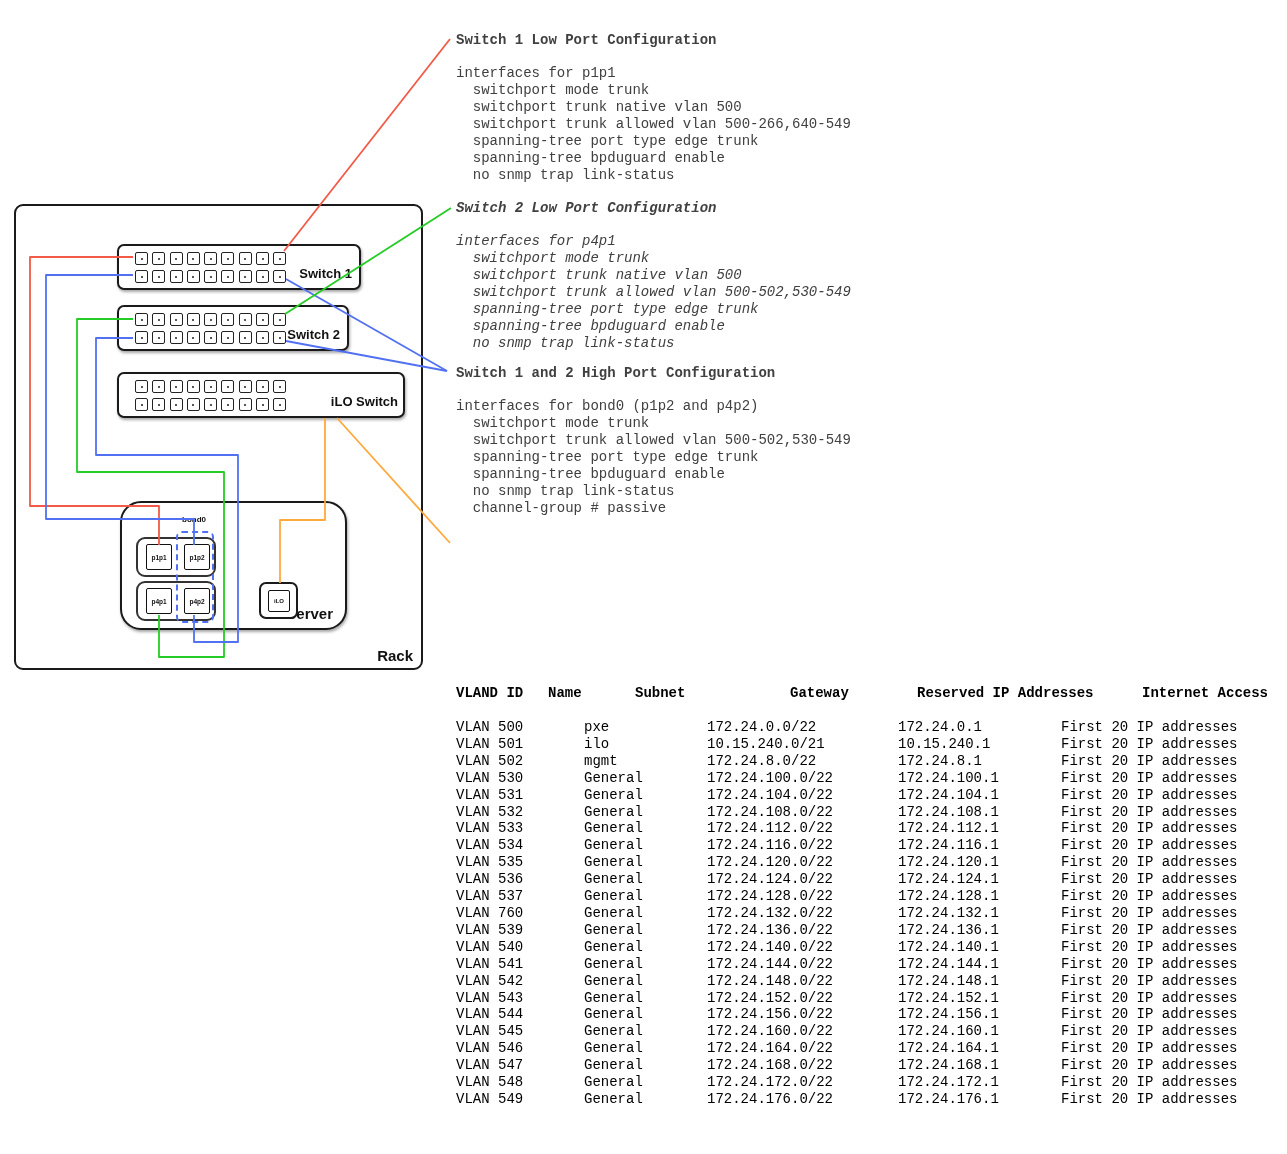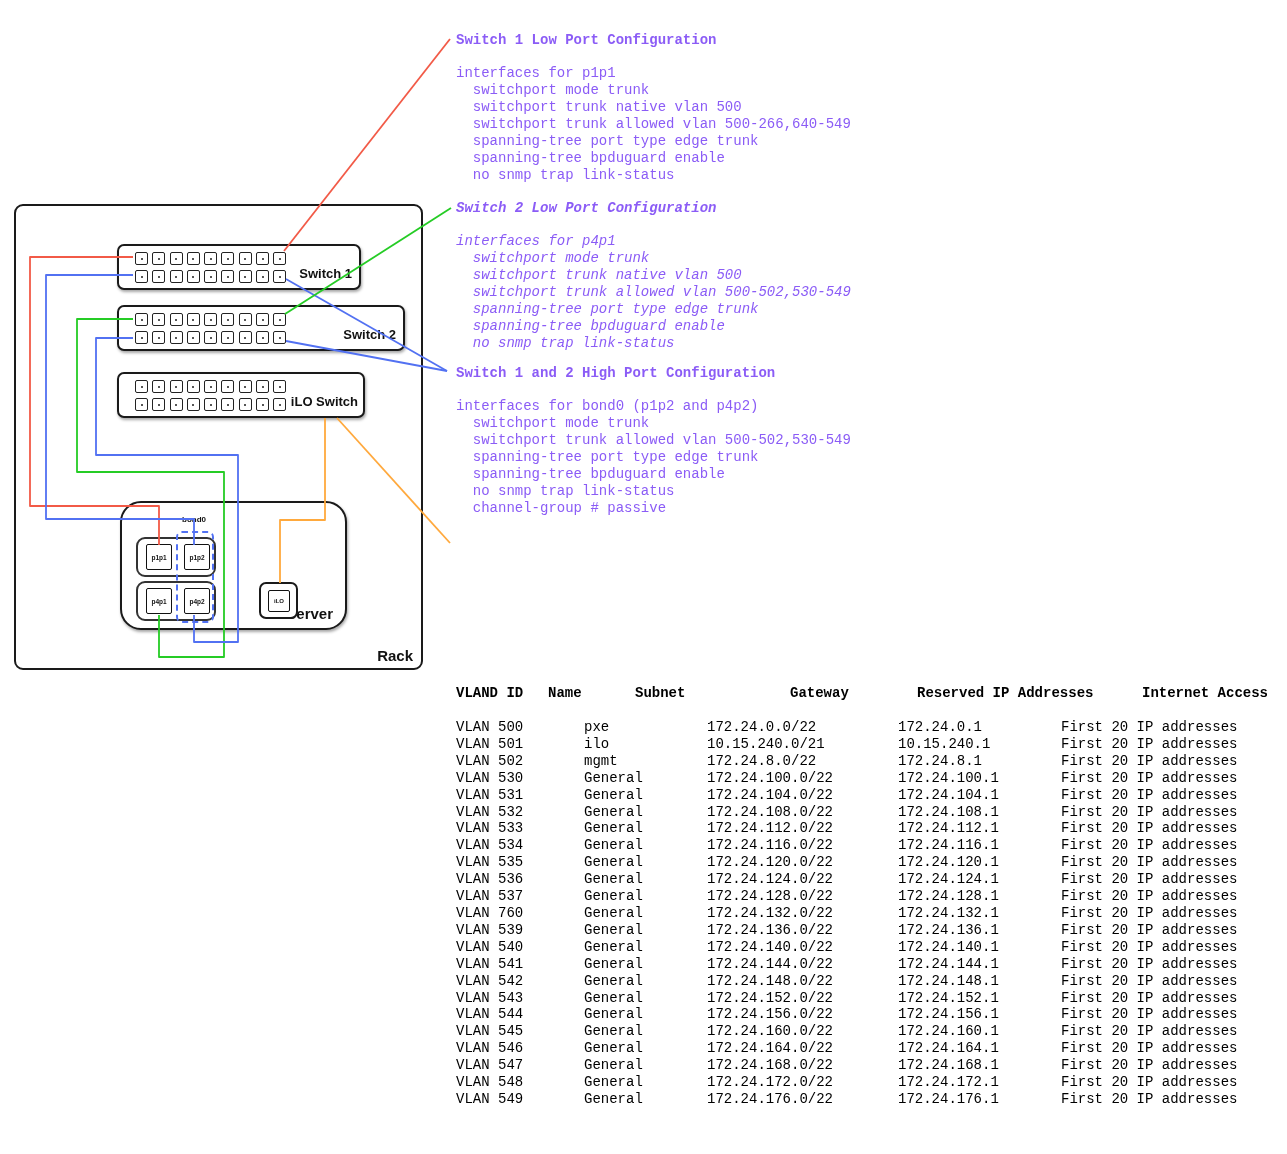--- a/index.html
+++ b/index.html
@@ -26,21 +26,21 @@
 
   
   svg.wires{position:absolute;left:0;top:0;pointer-events:none;z-index:6;}
   svg.wires polyline{fill:none;stroke-width:1.8;stroke-linejoin:round;stroke-linecap:butt;}
   .w-red{stroke:var(--wire-red,#f25a47);}
   .w-blue{stroke:var(--wire-blue,#5271f2);}
   .w-green{stroke:var(--wire-green,#25cc25);}
   .w-orange{stroke:var(--wire-orange,#ffa93d);}
 
   
-  .cfg{position:absolute;left:456px;font-family:"Liberation Mono",monospace;font-size:14px;color:#8b5cf6;}
+  .cfg{position:absolute;left:456px;font-family:"Liberation Mono",monospace;font-size:14px;color:#404040;}
   .cfg-title{font-weight:bold;line-height:17px;white-space:pre;}
   .cfg-body{margin:16px 0 0 0;line-height:17px;white-space:pre;font-family:"Liberation Mono",monospace;font-size:14px;}
 
   
   .vtable{position:absolute;left:456px;top:685px;font-family:"Liberation Mono",monospace;font-size:14px;color:#000;}
   .thead{display:grid;grid-template-columns:92px 87px 155px 127px 225px auto;font-weight:bold;line-height:17px;white-space:nowrap;}
   .tbody{margin-top:17px;}
   .trow{display:grid;grid-template-columns:92px 87px 155px 127px 225px auto;line-height:16.9px;white-space:nowrap;gap:36px;}
 </style>
 </head>
@@ -73,21 +73,21 @@
           <span class="port"></span>
           <span class="port"></span>
           <span class="port"></span>
           <span class="port"></span>
           <span class="port"></span>
         </div>
     </div>
     <span class="switch-label">Switch 1</span>
   </div>
 
-  <div class="box rounded6 shadow" style="left:117px;top:305px;width:288px;height:46px;">
+  <div class="box rounded6 shadow" style="left:117px;top:305px;width:232px;height:46px;">
     <div class="ports">
       <div class="prow">
           <span class="port"></span>
           <span class="port"></span>
           <span class="port"></span>
           <span class="port"></span>
           <span class="port"></span>
           <span class="port"></span>
           <span class="port"></span>
           <span class="port"></span>
@@ -101,21 +101,21 @@
           <span class="port"></span>
           <span class="port"></span>
           <span class="port"></span>
           <span class="port"></span>
           <span class="port"></span>
         </div>
     </div>
     <span class="switch-label">Switch 2</span>
   </div>
 
-  <div class="box rounded6 shadow" style="left:117px;top:372px;width:248px;height:46px;text-align:right;">
+  <div class="box rounded6 shadow" style="left:117px;top:372px;width:288px;height:46px;text-align:right;">
     <div class="ports">
       <div class="prow">
           <span class="port"></span>
           <span class="port"></span>
           <span class="port"></span>
           <span class="port"></span>
           <span class="port"></span>
           <span class="port"></span>
           <span class="port"></span>
           <span class="port"></span>

